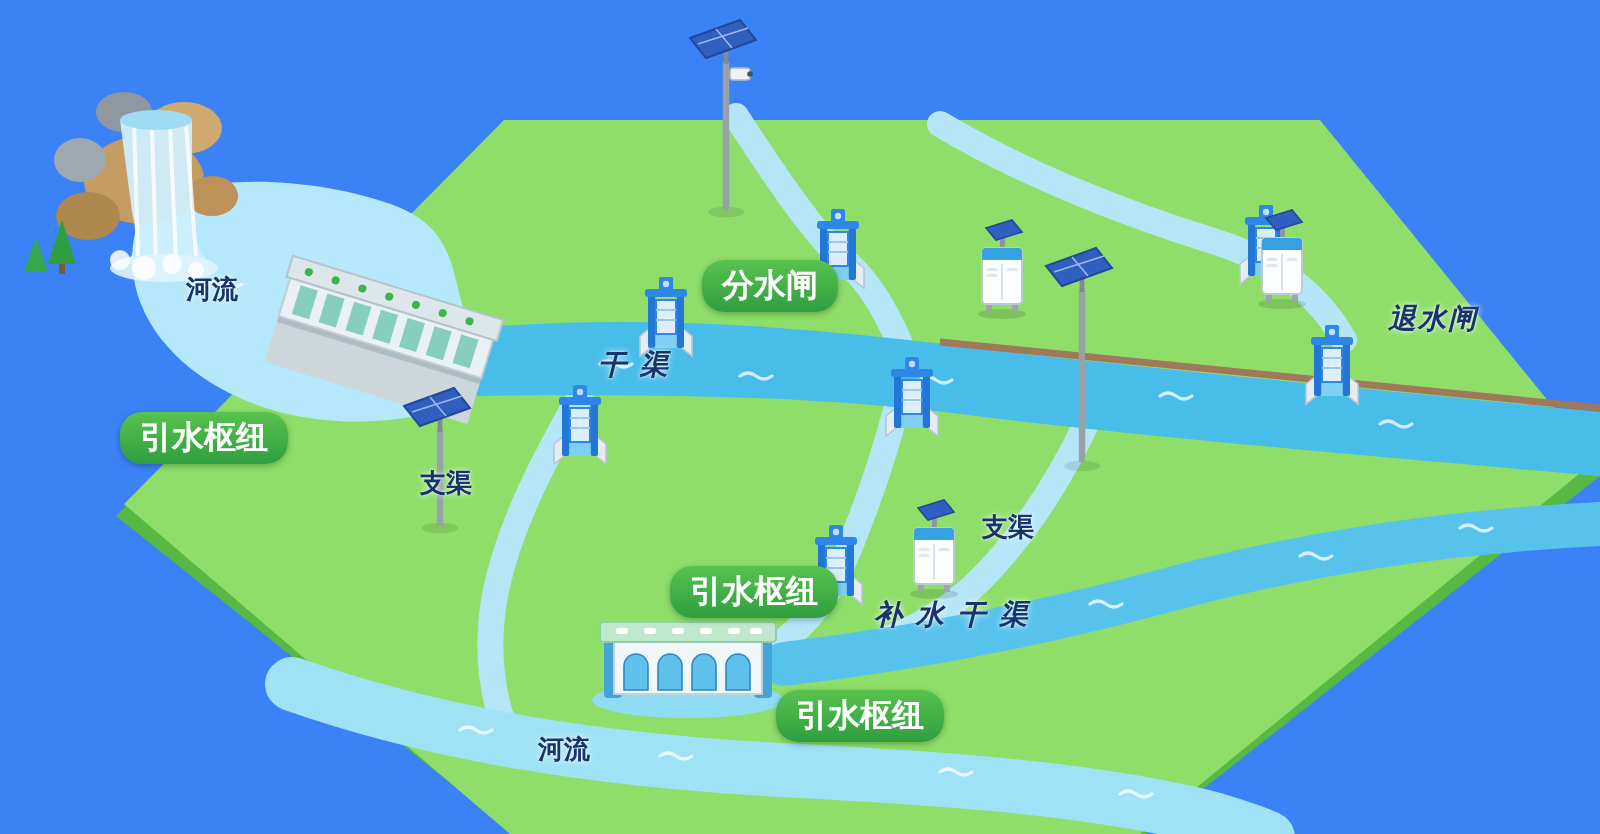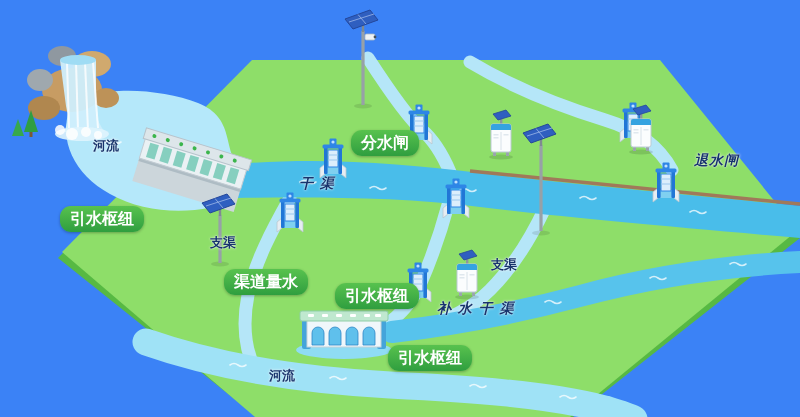--- a/index.html
+++ b/index.html
@@ -202,21 +202,20 @@
     <rect x="-1.6" y="21" width="3.2" height="86" fill="#97a1a7"></rect>
     <rect x="-1.2" y="13" width="2.4" height="9" fill="#7f8a91"></rect>
     <polygon points="-18,9 7,0 15,10 -10,19" fill="#2f5fc0" stroke="#24479a" stroke-width="1"></polygon>
     <path d="M-14,12 L11,4 M-5,4.5 L3,14" stroke="#9db8e8" stroke-width="0.8" fill="none"></path>
   </g>
 </svg>
 
 <div class="lbl" style="left:93px;top:139px">河流</div>
 <div class="badge" style="left:60px;top:206px">引水枢纽</div>
 <div class="lbl" style="left:210px;top:236px">支渠</div>
-<div class="badge" style="left:224px;top:269px">渠道量水</div>
 <div class="badge" style="left:351px;top:130px">分水闸</div>
 <div class="lbl big" style="left:299px;top:175px">干 渠</div>
 <div class="badge" style="left:335px;top:283px">引水枢纽</div>
 <div class="lbl big" style="left:437px;top:300px">补 水 干 渠</div>
 <div class="lbl" style="left:491px;top:258px">支渠</div>
 <div class="lbl big" style="left:694px;top:152px">退水闸</div>
 <div class="badge" style="left:388px;top:345px">引水枢纽</div>
 <div class="lbl" style="left:269px;top:369px">河流</div>
 
 </div>

